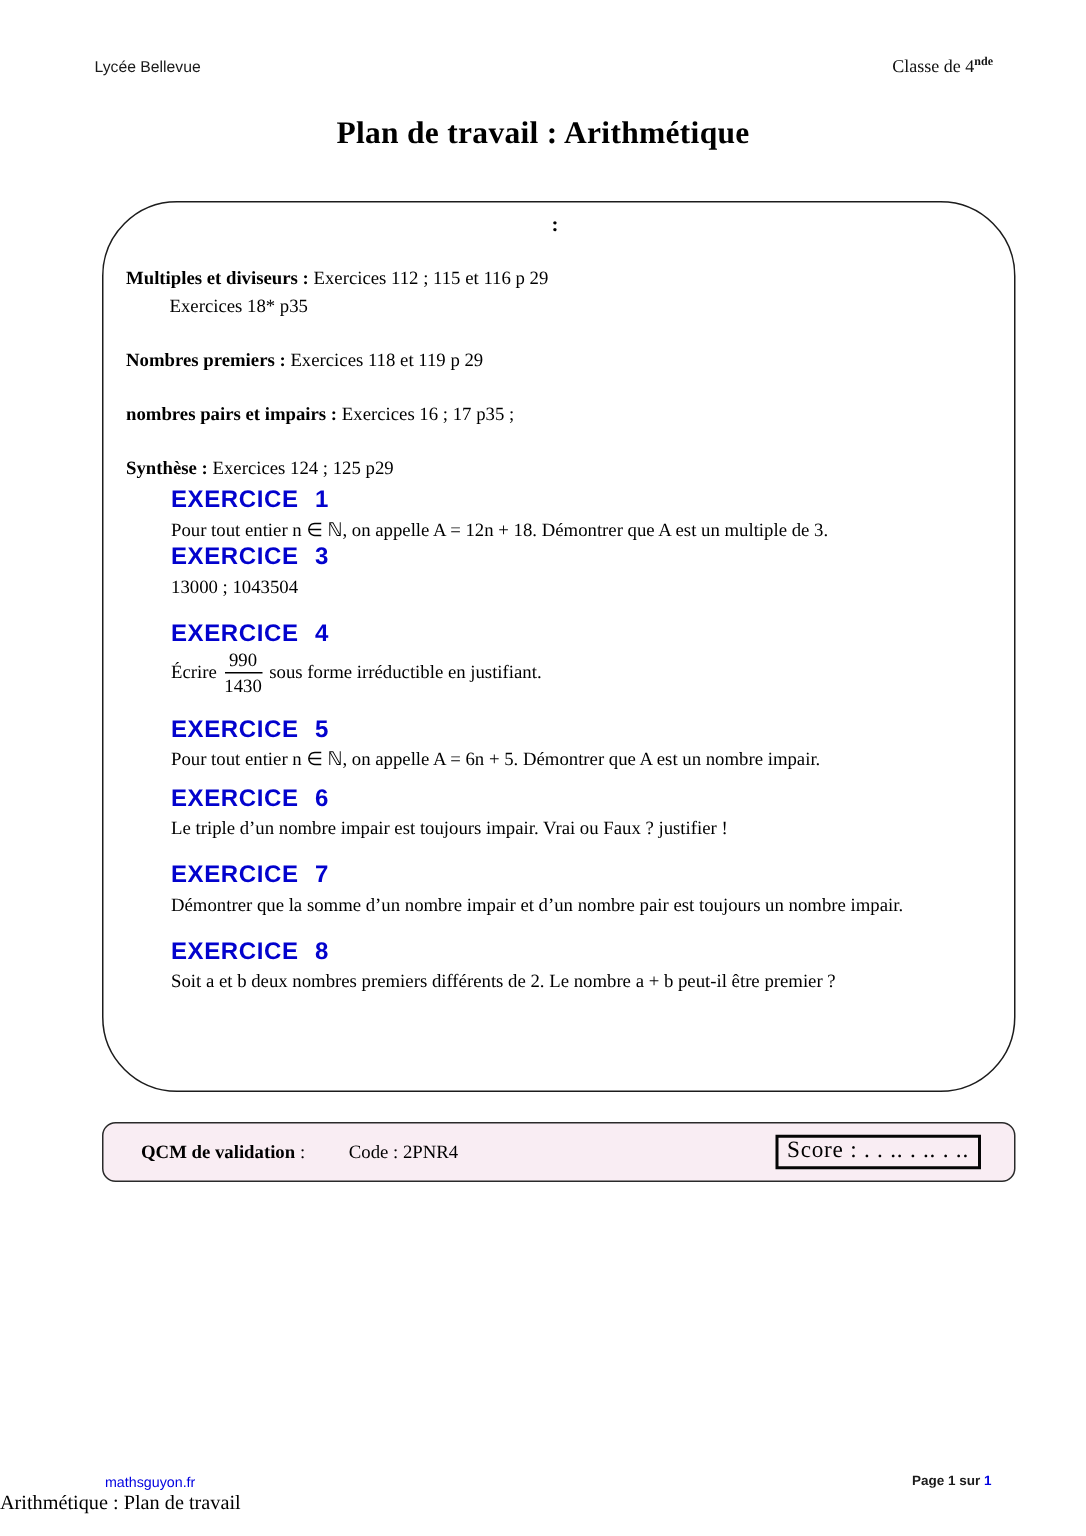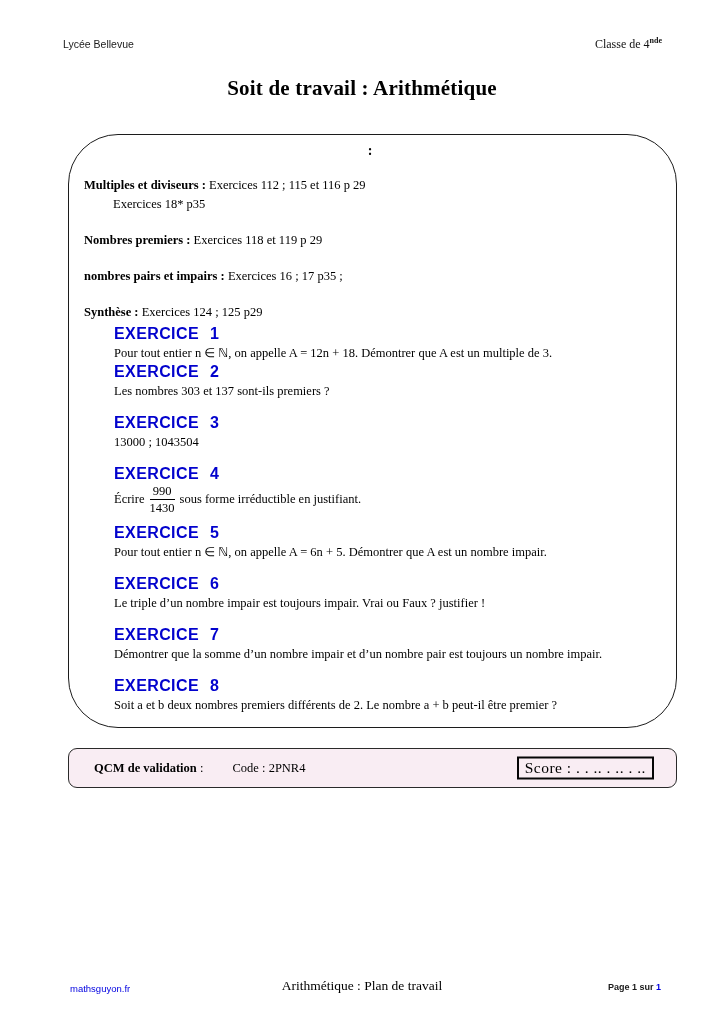--- a/index.html
+++ b/index.html
@@ -49,36 +49,36 @@
   .qcm-left{padding-left:25px;font-size:12.5px;}
   .qcm-label{font-weight:bold;}
   .qcm-code{margin-left:26px;}
   .score-box{position:absolute;right:22px;top:50%;transform:translateY(-50%);
              border:2px solid #050505;padding:0 6px 1px 6px;font-size:15.5px;letter-spacing:.5px;}
 
   
   .footer{position:absolute;top:978px;left:0;width:100%;height:20px;}
   .f-left{position:absolute;left:70px;top:5px;font-family:"Liberation Sans", sans-serif;
           font-size:9.5px;color:var(--link-blue,#0000e0);text-decoration:none;cursor:pointer;}
-  .f-center{position:absolute;left:0;width:100%;text-align:center;top:0;font-size:13.5px;}
+  .f-center{position:absolute;left:0;width:100%;top:16px;font-size:13.5px;}
   .f-right{position:absolute;right:63px;top:4px;font-family:"Liberation Sans", sans-serif;
            font-size:9px;font-weight:bold;color:#1a1a1a;}
   .f-right .pg{color:var(--link-blue,#0000e0);text-decoration:none;cursor:pointer;}
 </style>
 </head>
 <body>
 
 <div class="page">
 
   <div class="header">
     <span class="h-left">Lycée Bellevue</span>
     <span class="h-right"><span>Classe de 4</span><sup>nde</sup></span>
   </div>
 
-  <h1 class="title">Soit de travail : Arithmétique</h1>
+  <h1 class="title">Plan de travail : Arithmétique</h1>
 
   <div class="workbox">
     <div class="box-colon">:</div>
     <div id="sections">
         <div class="section">
           <div class="sec-line"><span class="sec-label">Multiples et diviseurs :</span><span class="sec-text"> Exercices 112 ; 115 et 116 p 29</span></div>
           <div class="sec-extra">Exercices 18* p35</div>
         </div>
         <div class="section">
           <div class="sec-line"><span class="sec-label">Nombres premiers :</span><span class="sec-text"> Exercices 118 et 119 p 29</span></div>
@@ -87,24 +87,20 @@
           <div class="sec-line"><span class="sec-label">nombres pairs et impairs :</span><span class="sec-text"> Exercices 16 ; 17 p35 ;</span></div>
         </div>
         <div class="section">
           <div class="sec-line"><span class="sec-label">Synthèse :</span><span class="sec-text"> Exercices 124 ; 125 p29</span></div>
         </div>
       </div>
     <div id="exercises">
         <div class="exercise">
           <div class="ex-label"><span>EXERCICE</span><span class="ex-num">1</span></div>
           <div class="ex-line">Pour tout entier n ∈ ℕ, on appelle A = 12n + 18. Démontrer que A est un multiple de 3.</div>
-        </div>
-        <div class="exercise">
-          <div class="ex-label"><span>EXERCICE</span><span class="ex-num">2</span></div>
-          <div class="ex-line">Les nombres 303 et 137 sont-ils premiers ?</div>
         </div>
         <div class="exercise">
           <div class="ex-label"><span>EXERCICE</span><span class="ex-num">3</span></div>
           <div class="ex-line">13000 ; 1043504</div>
         </div>
         <div class="exercise">
           <div class="ex-label"><span>EXERCICE</span><span class="ex-num">4</span></div>
           <div class="ex-frac-row">
             <span>Écrire </span>
             <span class="frac">

